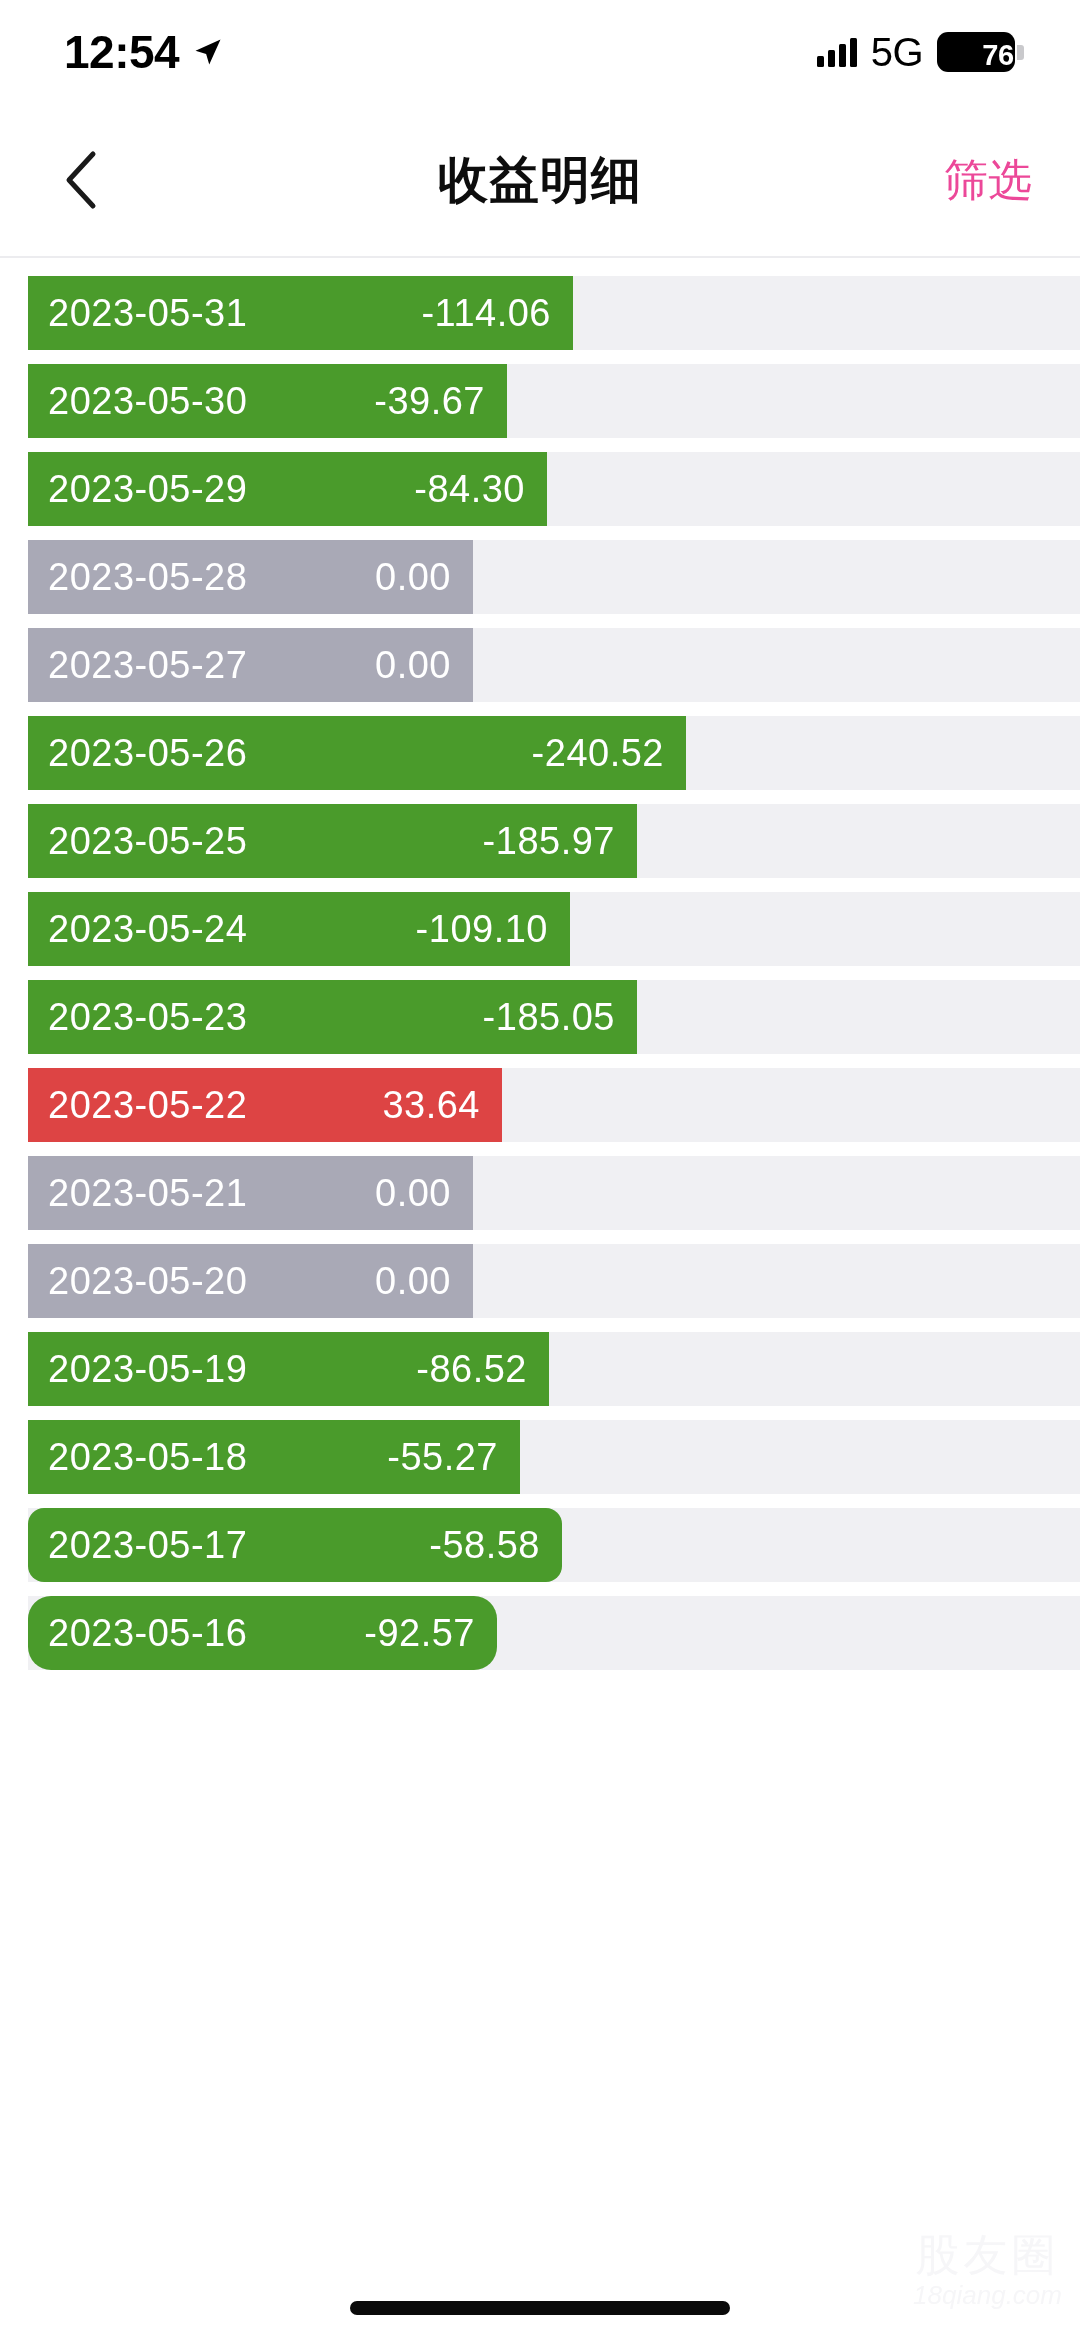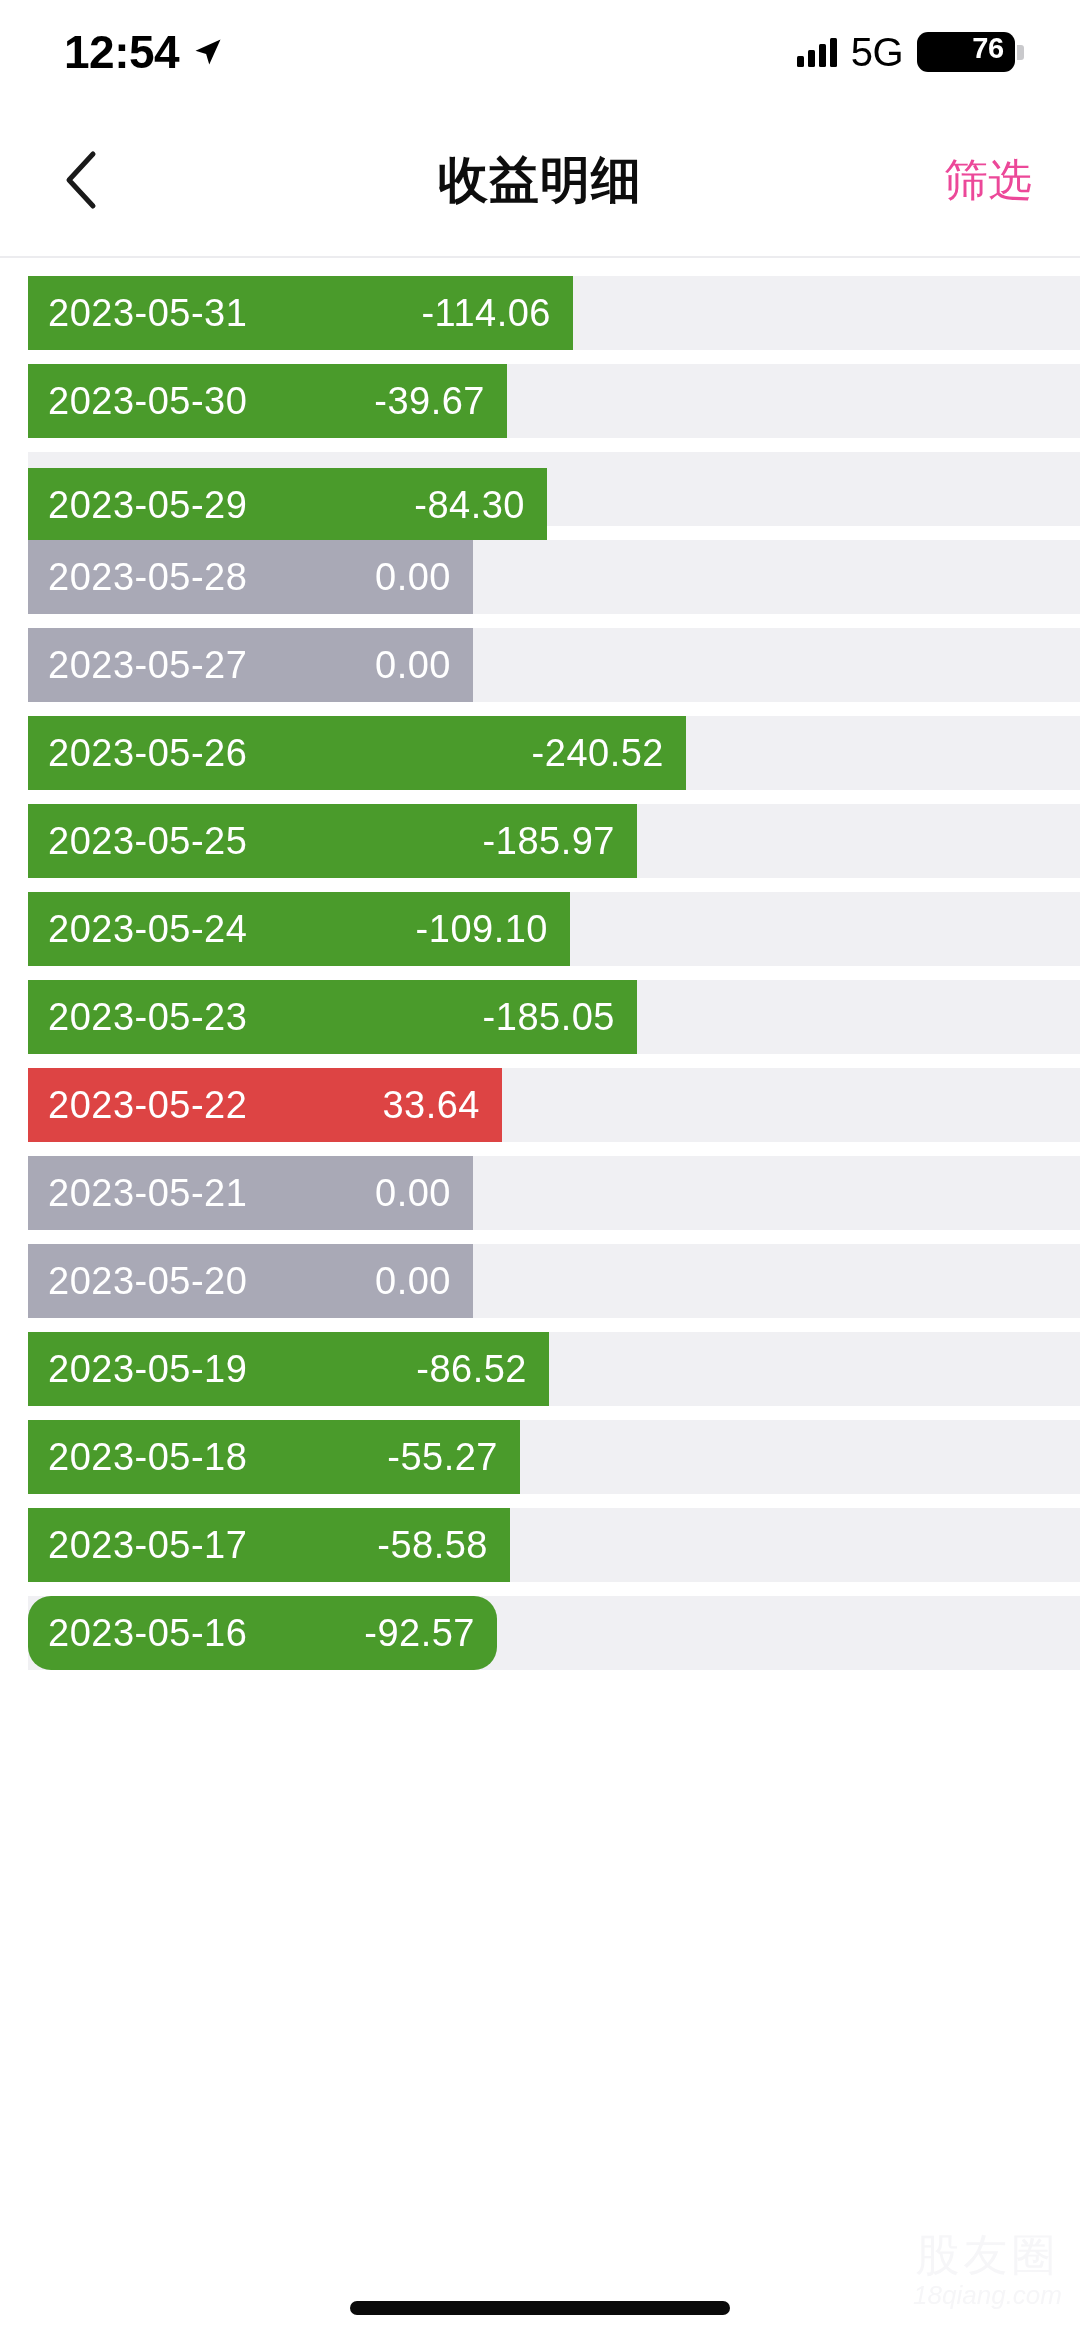--- a/index.html
+++ b/index.html
@@ -23,22 +23,22 @@
   .sb-right { display:flex; align-items:center; gap:14px; }
   .signal { display:flex; align-items:flex-end; gap:4px; height:30px; }
   .signal i { display:block; width:7px; background:#000; border-radius:1.5px; }
   .signal i:nth-child(1){ height:11px; }
   .signal i:nth-child(2){ height:17px; }
   .signal i:nth-child(3){ height:23px; }
   .signal i:nth-child(4){ height:29px; }
   .net { font-size:40px; font-weight:500; color:#000; letter-spacing:-0.5px; }
   .battery { position:relative; display:flex; align-items:center; }
   .batt-body {
-    width:98px; height:40px; background:#000; border-radius:11px;
-    display:flex; align-items:flex-start; justify-content:center;padding-left:44px;
+    width:78px; height:40px; background:#000; border-radius:11px;
+    display:flex; align-items:flex-end; justify-content:center;padding-left:44px;
   }
   .batt-num { color:#fff; font-size:29px; font-weight:700; letter-spacing:-0.5px; }
   .batt-cap { width:7px; height:15px; background:#c9c9cc; border-radius:0 3px 3px 0; margin-left:2px; }
 
   
   .navbar {
     position:absolute; top:104px; left:0; width:1080px; height:152px;
     display:flex; align-items:center; background:#fff;
   }
   .nav-back {
@@ -139,21 +139,21 @@
       </div>
       <div class="row">
         <div class="track"></div>
         <div class="bar" style="width: 479px; background: rgb(74, 155, 43);">
           <span class="date">2023-05-30</span>
           <span class="val">-39.67</span>
         </div>
       </div>
       <div class="row">
         <div class="track"></div>
-        <div class="bar" style="width: 519px; background: rgb(74, 155, 43); margin-top: 16px;">
+        <div class="bar" style="width: 519px; background: rgb(74, 155, 43);">
           <span class="date">2023-05-29</span>
           <span class="val">-84.30</span>
         </div>
       </div>
       <div class="row">
         <div class="track"></div>
         <div class="bar" style="width: 445px; background: rgb(169, 169, 182);">
           <span class="date">2023-05-28</span>
           <span class="val">0.00</span>
         </div>
@@ -223,21 +223,21 @@
       </div>
       <div class="row">
         <div class="track"></div>
         <div class="bar" style="width: 492px; background: rgb(74, 155, 43);">
           <span class="date">2023-05-18</span>
           <span class="val">-55.27</span>
         </div>
       </div>
       <div class="row">
         <div class="track"></div>
-        <div class="bar" style="width: 482px; background: rgb(74, 155, 43);">
+        <div class="bar" style="width: 534px; background: rgb(74, 155, 43); border-radius: 16px;">
           <span class="date">2023-05-17</span>
           <span class="val">-58.58</span>
         </div>
       </div>
       <div class="row">
         <div class="track"></div>
         <div class="bar" style="width: 469px; background: rgb(74, 155, 43); border-radius: 23px;">
           <span class="date">2023-05-16</span>
           <span class="val">-92.57</span>
         </div>

